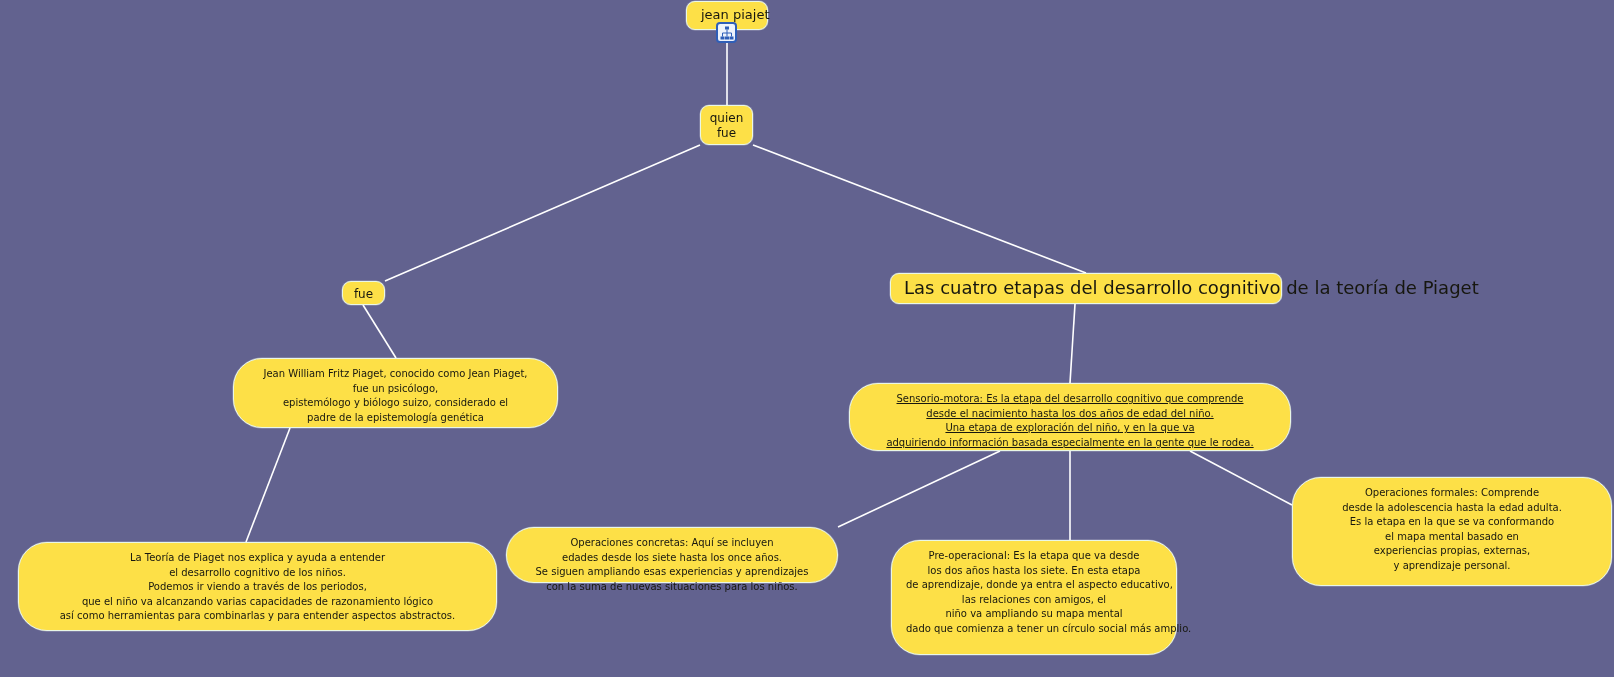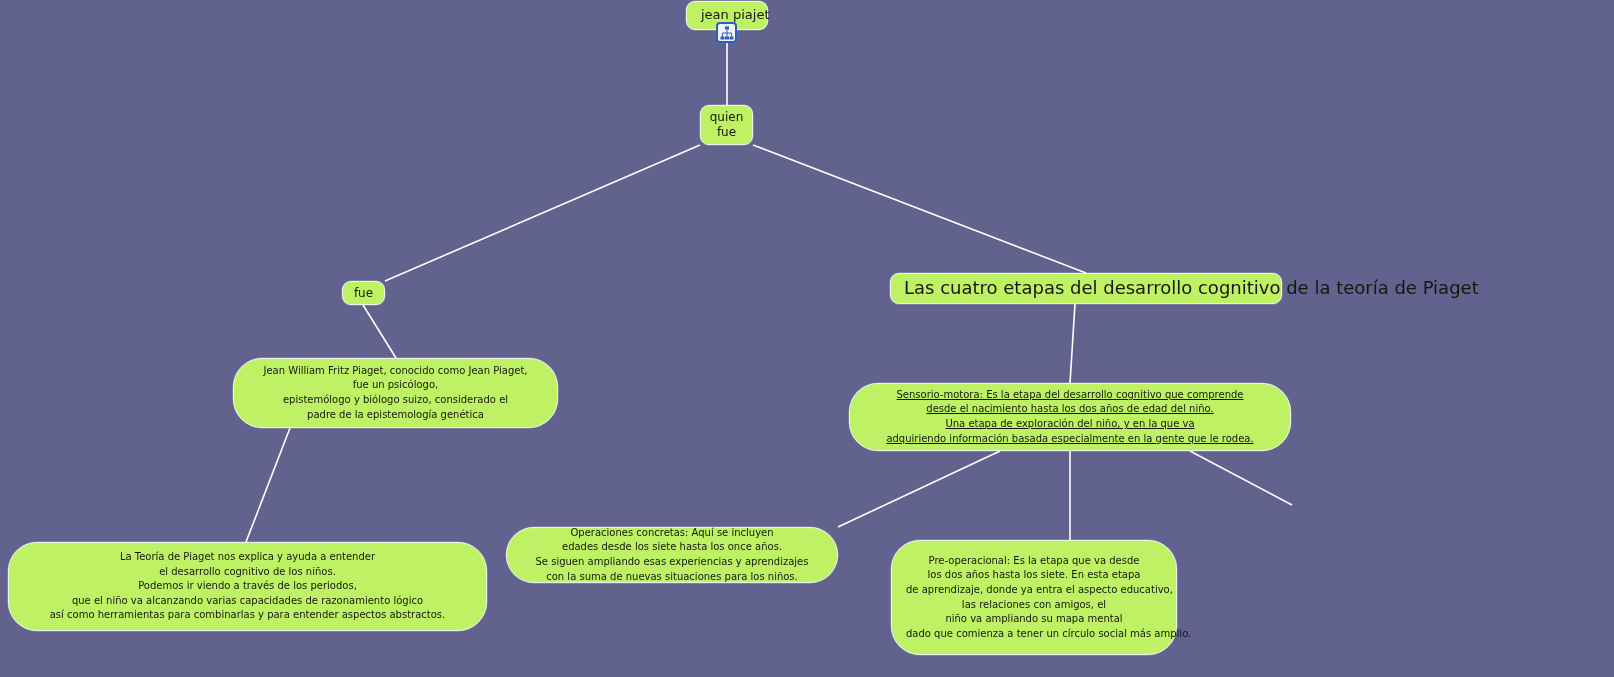--- a/index.html
+++ b/index.html
@@ -23,29 +23,28 @@
     position: absolute;
     left: 0;
     top: 0;
     width: 1614px;
     height: 677px;
     pointer-events: none;
   }
   .node {
     position: absolute;
     box-sizing: border-box;
-    background: #bef264;
+    background: #fde047;
     border: 1px solid #e9f7e6;
     border-radius: 9px;
     color: #17170f;
     text-align: center;
     line-height: 14.6px;
     white-space: pre;
     display: flex;
-    align-items: center;
     justify-content: center;
     box-shadow: 0 0 0 0.5px rgba(255,255,255,0.35);
   }
   .node-text {
     display: block;
     width: 100%;
     white-space: pre;
   }
   .root-node {
     font-size: 13px;
@@ -122,22 +121,30 @@
 padre de la epistemología genética</span>
   </div>
 
   <div class="node detail-node" id="n-sensorio_motora" style="left: 849px; top: 383px; width: 442px; height: 68px; text-decoration: underline;">
     <span class="node-text">Sensorio-motora: Es la etapa del desarrollo cognitivo que comprende
 desde el nacimiento hasta los dos años de edad del niño.
 Una etapa de exploración del niño, y en la que va
 adquiriendo información basada especialmente en la gente que le rodea.</span>
   </div>
 
+  <div class="node detail-node" id="n-operaciones_formales" style="left: 1292px; top: 477px; width: 320px; height: 109px;">
+    <span class="node-text">Operaciones formales: Comprende
+desde la adolescencia hasta la edad adulta.
+Es la etapa en la que se va conformando
+el mapa mental basado en
+experiencias propias, externas,
+y aprendizaje personal.</span>
+  </div>
 
-  <div class="node detail-node" id="n-teoria_piaget" style="left: 8px; top: 542px; width: 479px; height: 89px;">
+  <div class="node detail-node" id="n-teoria_piaget" style="left: 18px; top: 542px; width: 479px; height: 89px;">
     <span class="node-text">La Teoría de Piaget nos explica y ayuda a entender
 el desarrollo cognitivo de los niños.
 Podemos ir viendo a través de los periodos,
 que el niño va alcanzando varias capacidades de razonamiento lógico
 así como herramientas para combinarlas y para entender aspectos abstractos.</span>
   </div>
 
   <div class="node detail-node" id="n-operaciones_concretas" style="left: 506px; top: 527px; width: 332px; height: 56px;">
     <span class="node-text">Operaciones concretas: Aquí se incluyen
 edades desde los siete hasta los once años.

